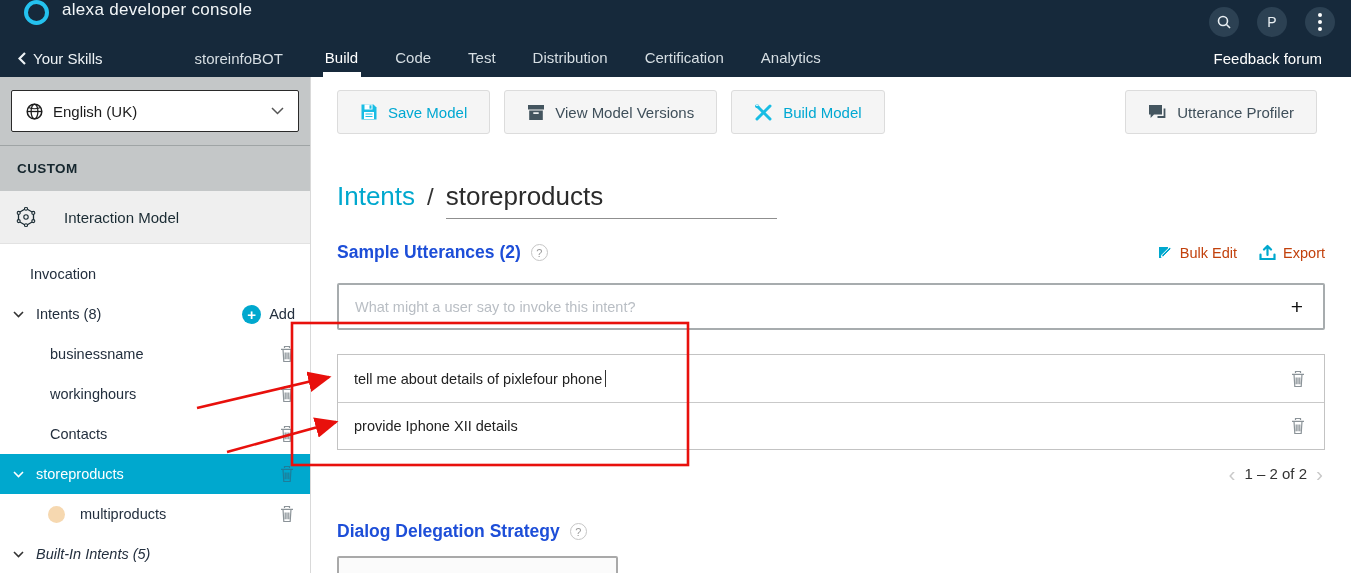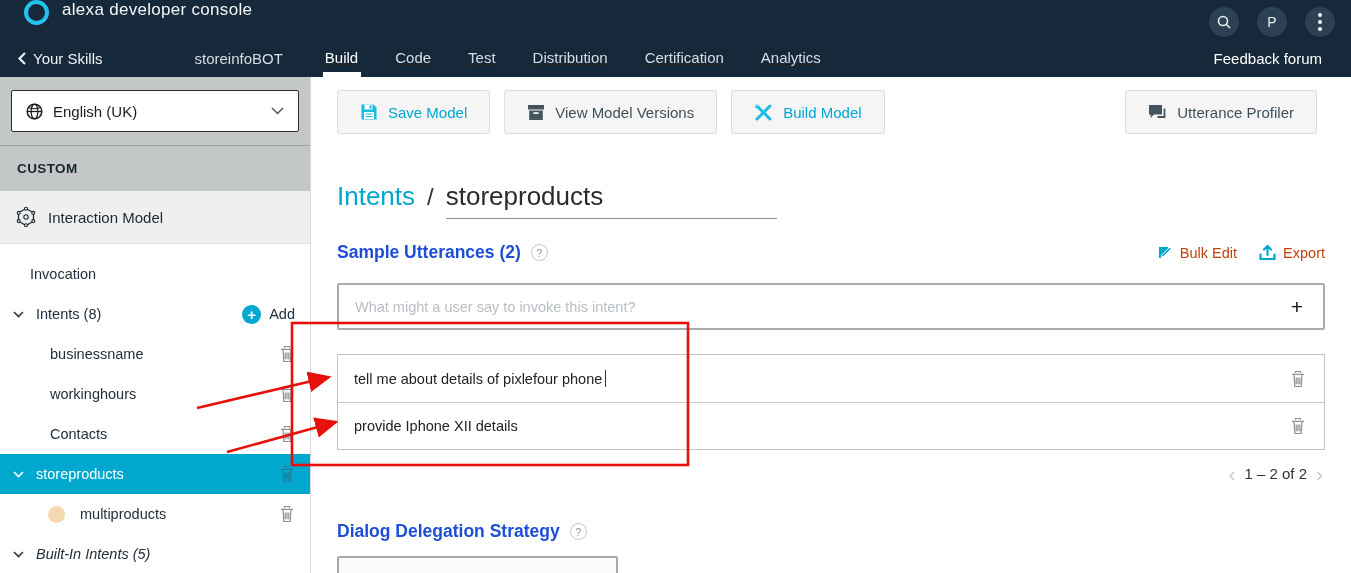--- a/index.html
+++ b/index.html
@@ -11,35 +11,35 @@
   .hdr-row1 { height:40px; display:flex; align-items:flex-start; padding-left:24px; position:relative; }
   .logo-ring { width:25px; height:25px; border-radius:50%; border:4px solid #24c2ef; display:inline-block; }
   .brand { color:#f2f6f8; font-size:17px; margin-left:13px; letter-spacing:.3px; }
   .hdr-actions { position:absolute; right:16px; top:7px; display:flex; gap:18px; }
   .circ-btn { width:30px; height:30px; border-radius:50%; background:#2c4153; display:flex; align-items:center; justify-content:center; color:#e8eef2; font-size:14px; cursor:pointer; }
   .kebab-dots { display:flex; flex-direction:column; gap:3px; }
   .kebab-dots i { width:4px; height:4px; border-radius:50%; background:#fff; }
   .hdr-row2 { height:37px; display:flex; align-items:center; position:relative; font-size:15px; }
   .back-link { color:#eef3f6; display:flex; align-items:center; gap:7px; margin-left:18px; cursor:pointer; }
   .skill-name { color:#d6dee3; margin-left:92px; }
-  .tabs { display:flex; margin-left:42px;text-decoration:underline; }
+  .tabs { display:flex; margin-left:42px; }
   .tab { color:#d6dee3; padding:9px 0 12px; margin-right:37px; cursor:pointer; position:relative; }
   .tab.active { color:#fff; }
   .tab.active::after { content:""; position:absolute; left:-2px; bottom:0; width:38px; height:6px; background:#fff; }
   .feedback { position:absolute; right:29px; color:#ffffff; cursor:pointer; }
 
   
   .sidebar { position:absolute; top:77px; left:0; width:310px; height:424px; background:#fff; }
   .lang-area { background:#c4c7c8; height:68px; padding:13px 11px; }
   .lang-select { width:288px; height:42px; background:#fff; border:1px solid #2a2a2a; border-radius:2px; display:flex; align-items:center; padding:0 14px; cursor:pointer; font-size:15px; color:#1c1c1c; }
   .lang-select .lbl { margin-left:10px; }
   .lang-select .chev { margin-left:auto; color:#555; }
   .custom-row { background:#c4c7c8; border-top:1px solid #9fa4a5; height:46px; display:flex; align-items:center; padding-left:17px; font-size:13.5px; font-weight:bold; color:#15262e; letter-spacing:.4px; }
   .im-row { background:#efefef; border-bottom:1px solid #e2e2e2; height:53px; display:flex; align-items:center; padding-left:16px; font-size:15px; color:#1a2b33; cursor:pointer; }
-  .im-row .lbl { margin-left:12px; }
+  .im-row .lbl { margin-left:28px; }
   .snav { padding-top:10px; }
   .srow { height:40px; display:flex; align-items:center; font-size:14.5px; color:#232f3e; cursor:pointer; position:relative; }
   .srow .chev { color:#333; margin-right:12px; }
   .row-invocation { padding-left:30px; }
   .row-intents { padding-left:13px; }
   .add-btn { position:absolute; right:15px; display:flex; align-items:center; gap:8px; cursor:pointer; }
   .plus-circle { width:19px; height:19px; border-radius:50%; background:#00a8ce; color:#fff; display:flex; align-items:center; justify-content:center; font-size:15px; font-weight:bold; line-height:1; }
   .row-intent { padding-left:50px; }
   .trash { position:absolute; right:15px; color:#8b9398; display:flex; }
   .row-selected { background:#00a8ce; color:#fff; padding-left:13px; height:40px; }

